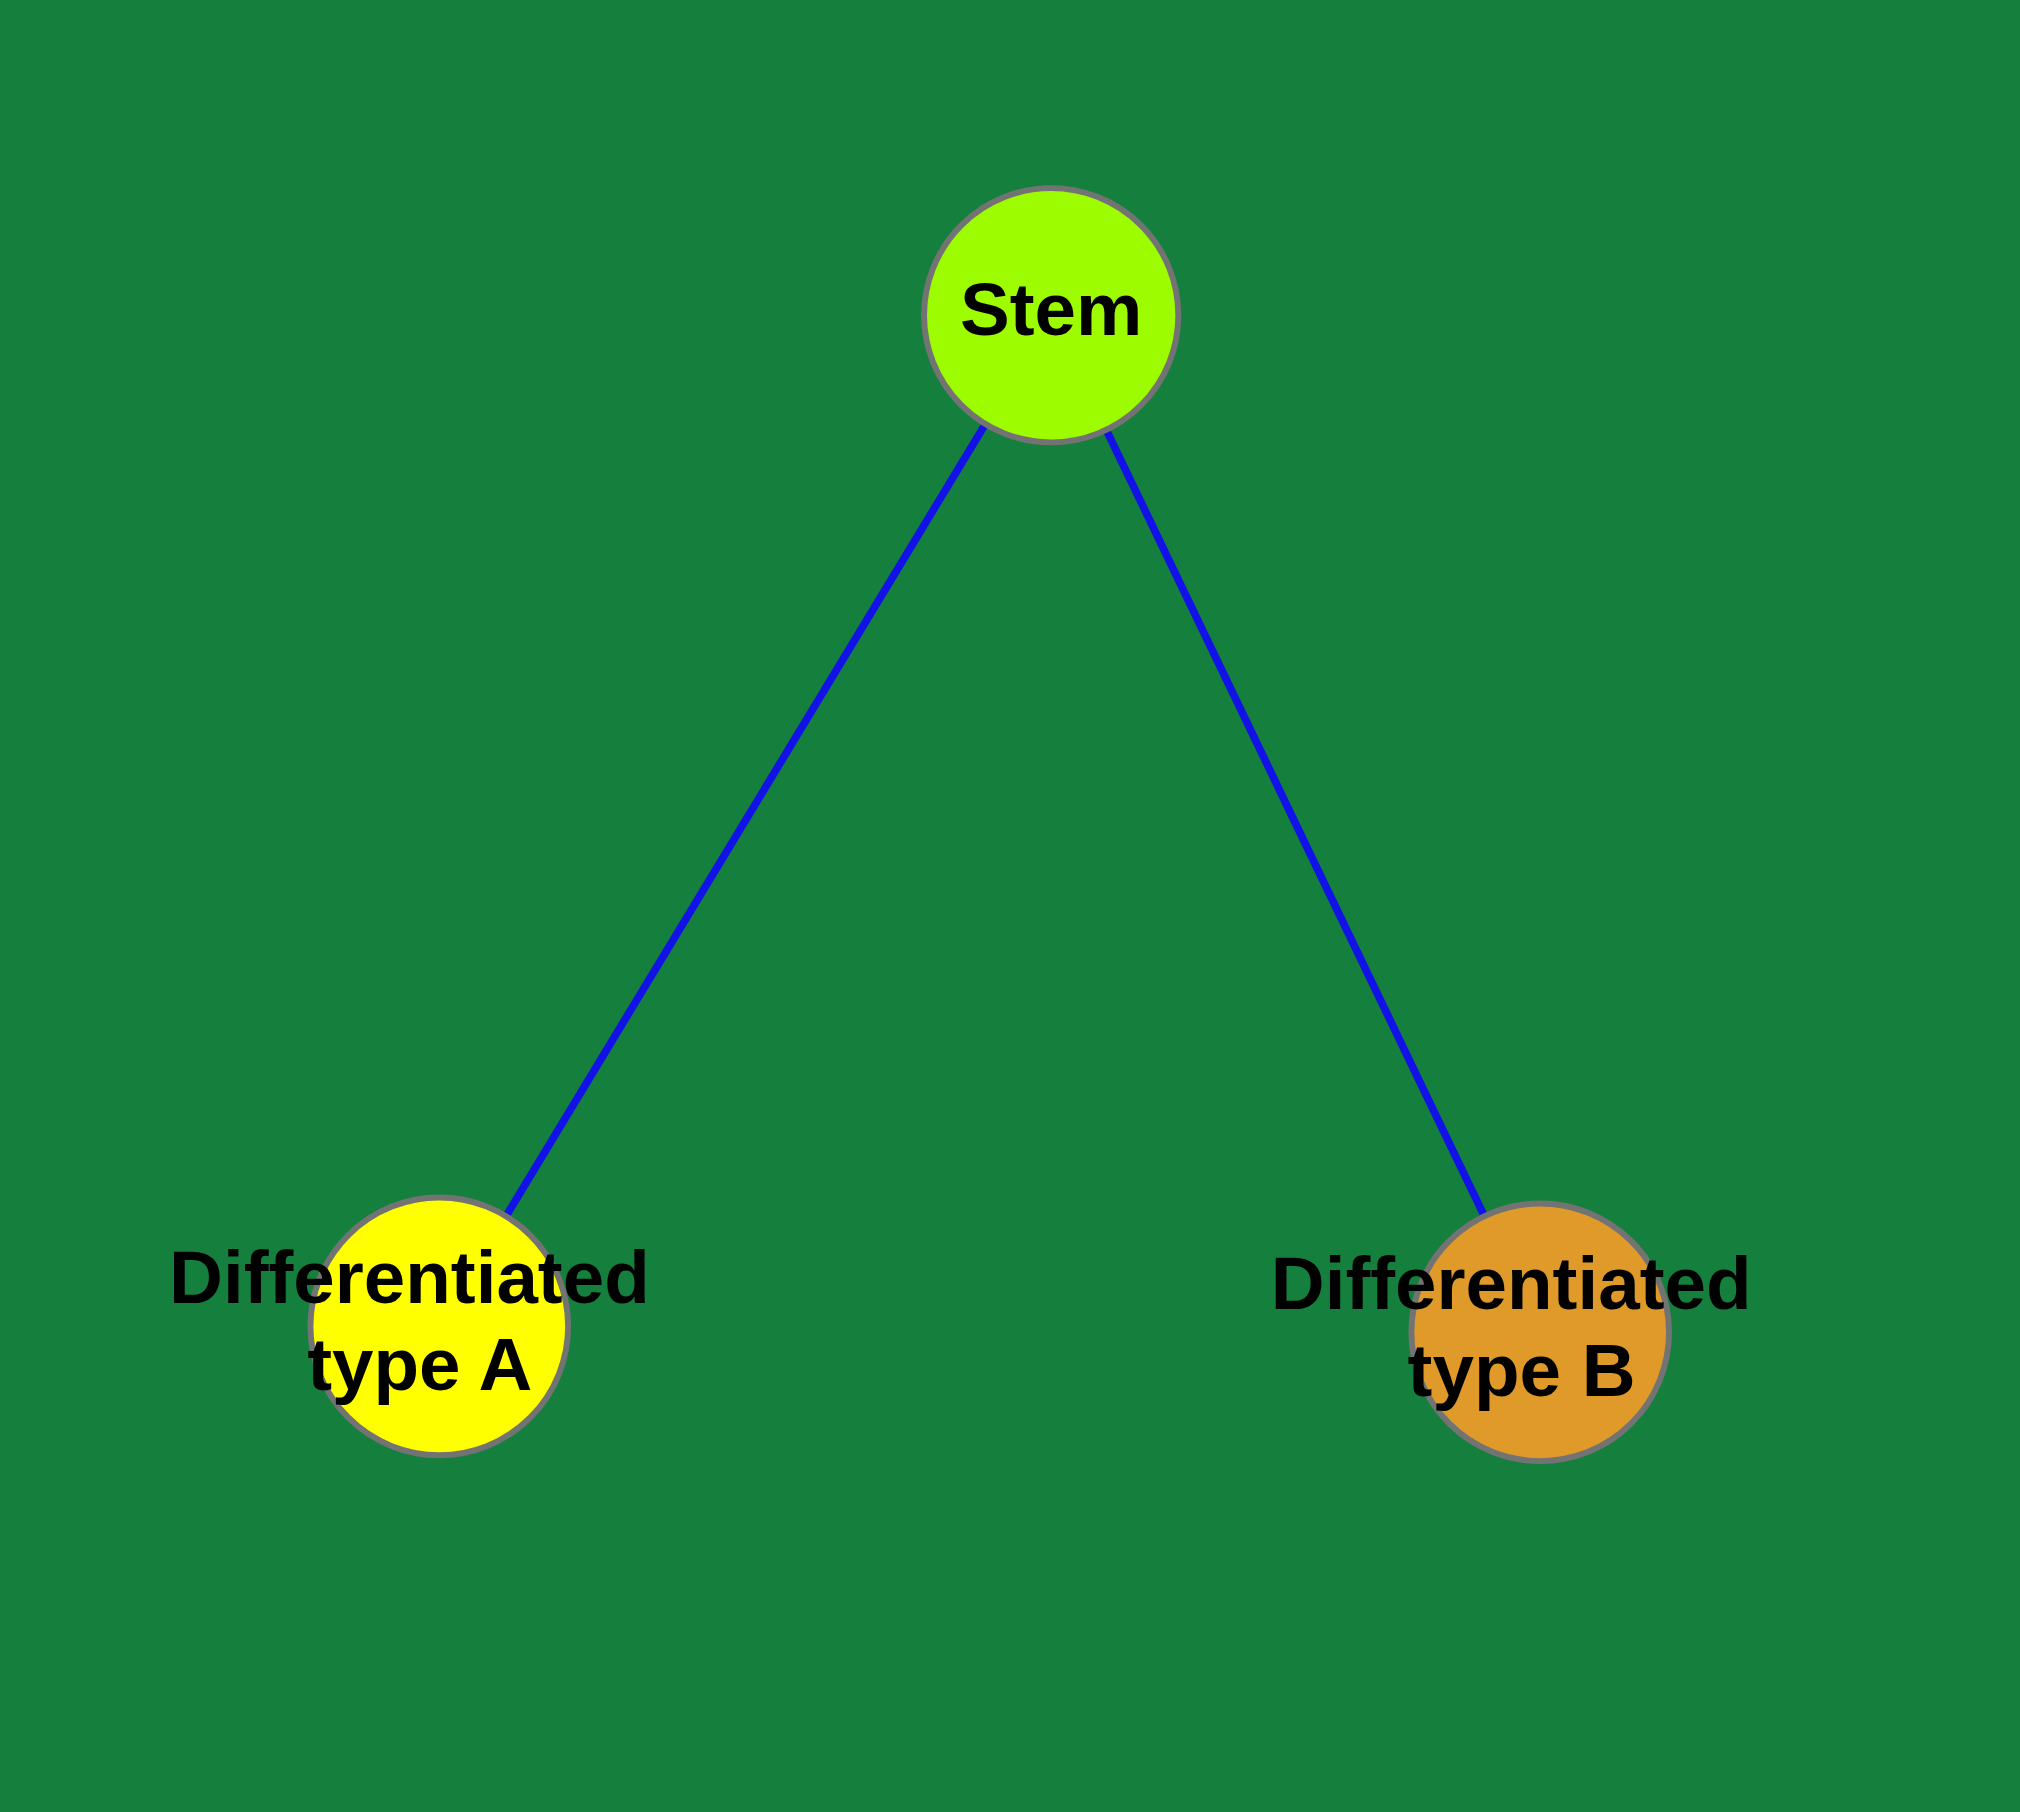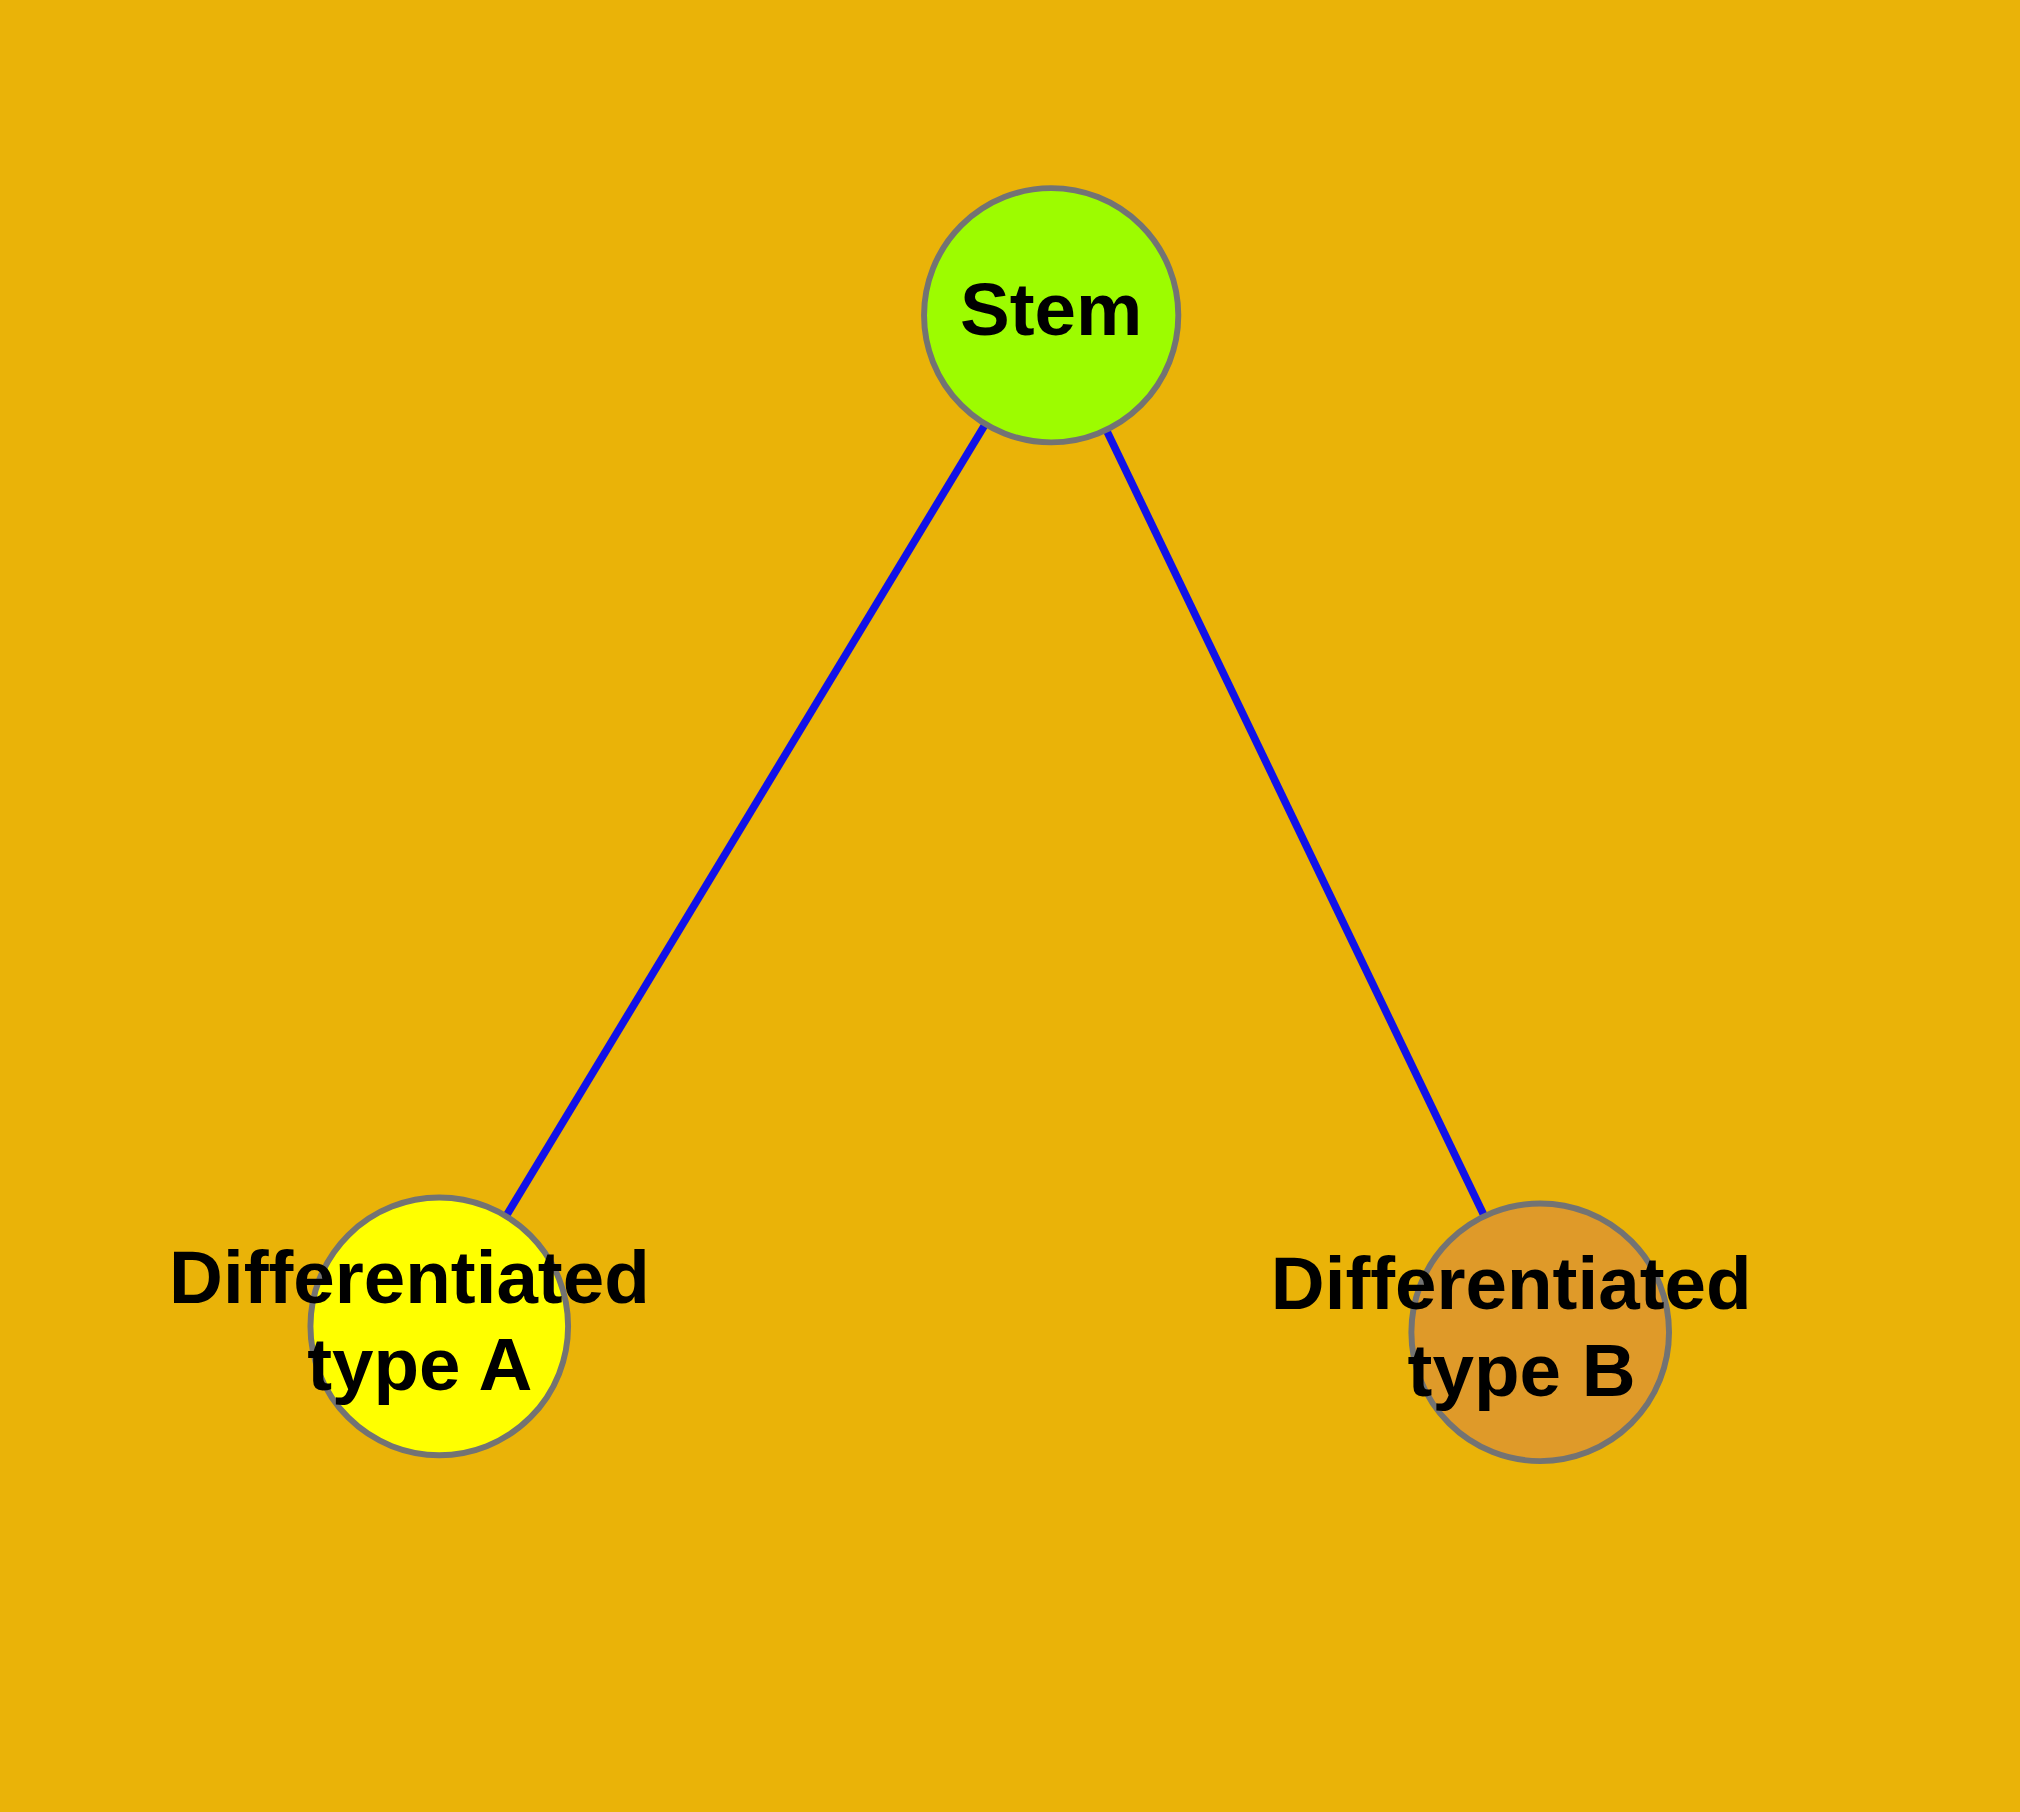--- a/index.html
+++ b/index.html
@@ -43,21 +43,21 @@
   .node-label-inside {
     font-size: 88px;
   }
   .node-label-overlay {
     font-size: 88px;
   }
 </style>
 </head>
 <body>
 
-<div id="stage" style="background: #eab308;">
+<div id="stage" style="background: #15803d;">
   <svg id="graph-svg" viewBox="0 0 2384 2138">
 
     <g>
       <line class="edge-line" x1="1240" y1="372" x2="518" y2="1565" stroke="#1111E8"></line>
       <line class="edge-line" x1="1240" y1="372" x2="1817" y2="1572" stroke="#1111E8"></line>
     </g>
 
     <g>
 
       <g>

